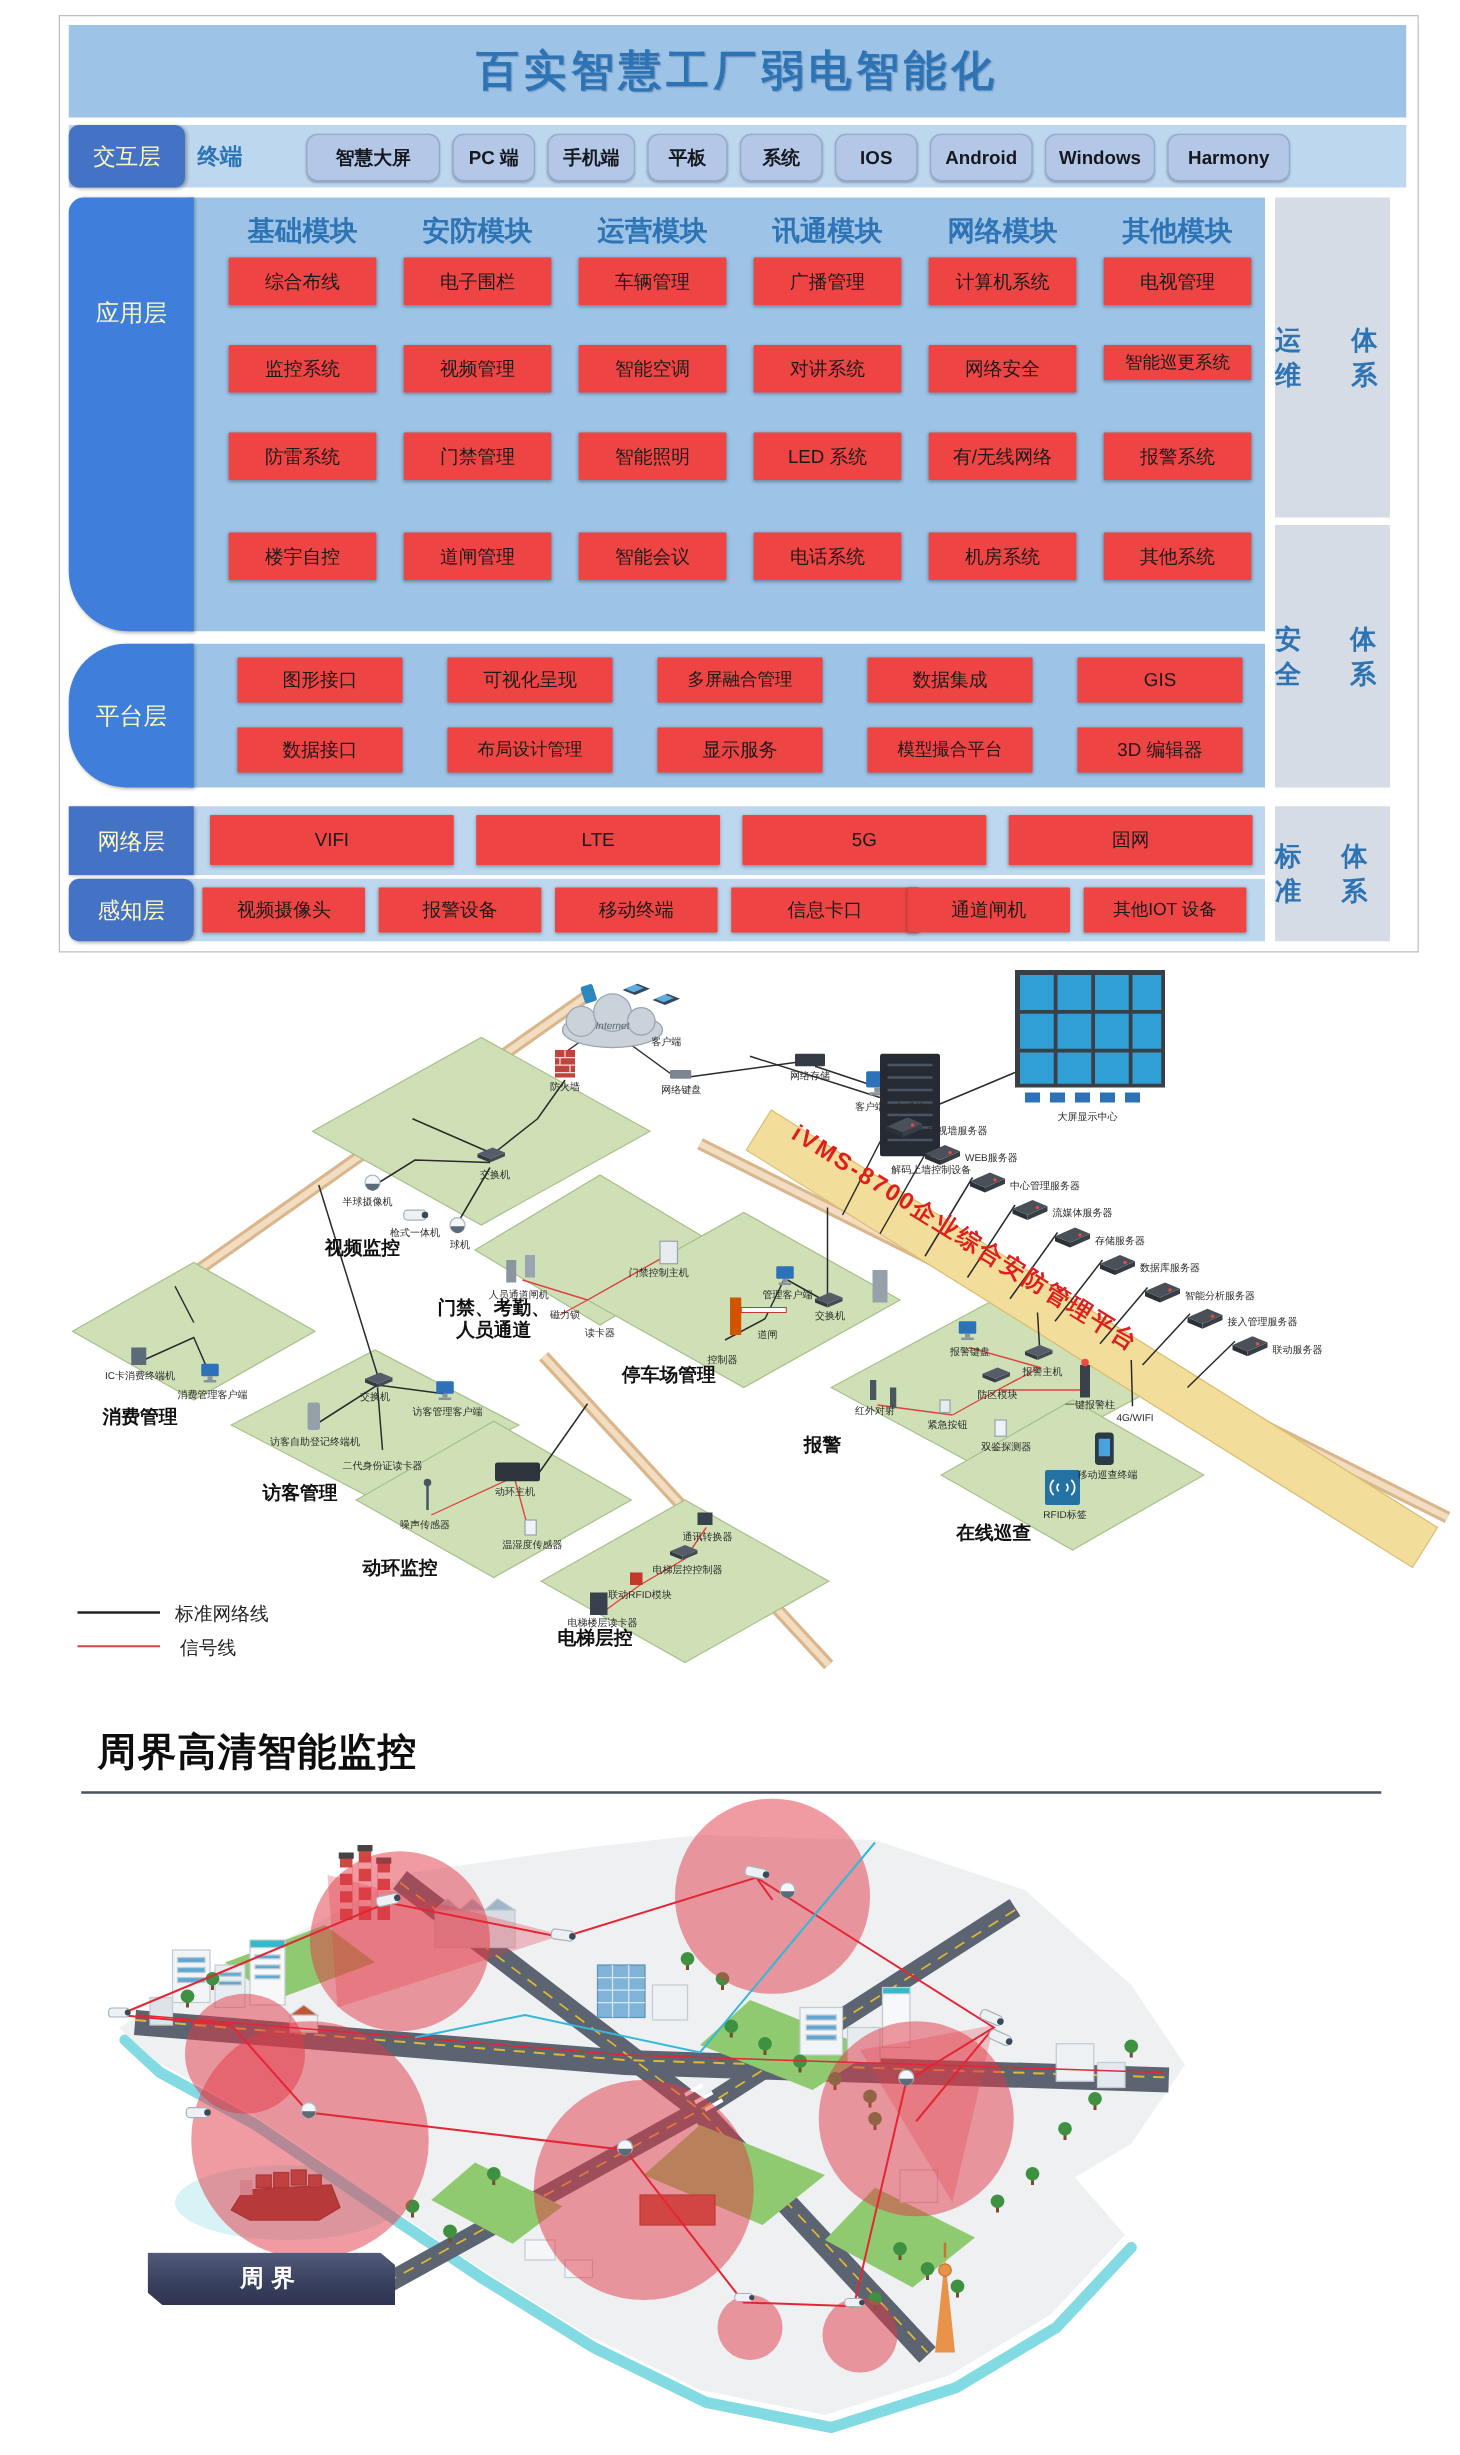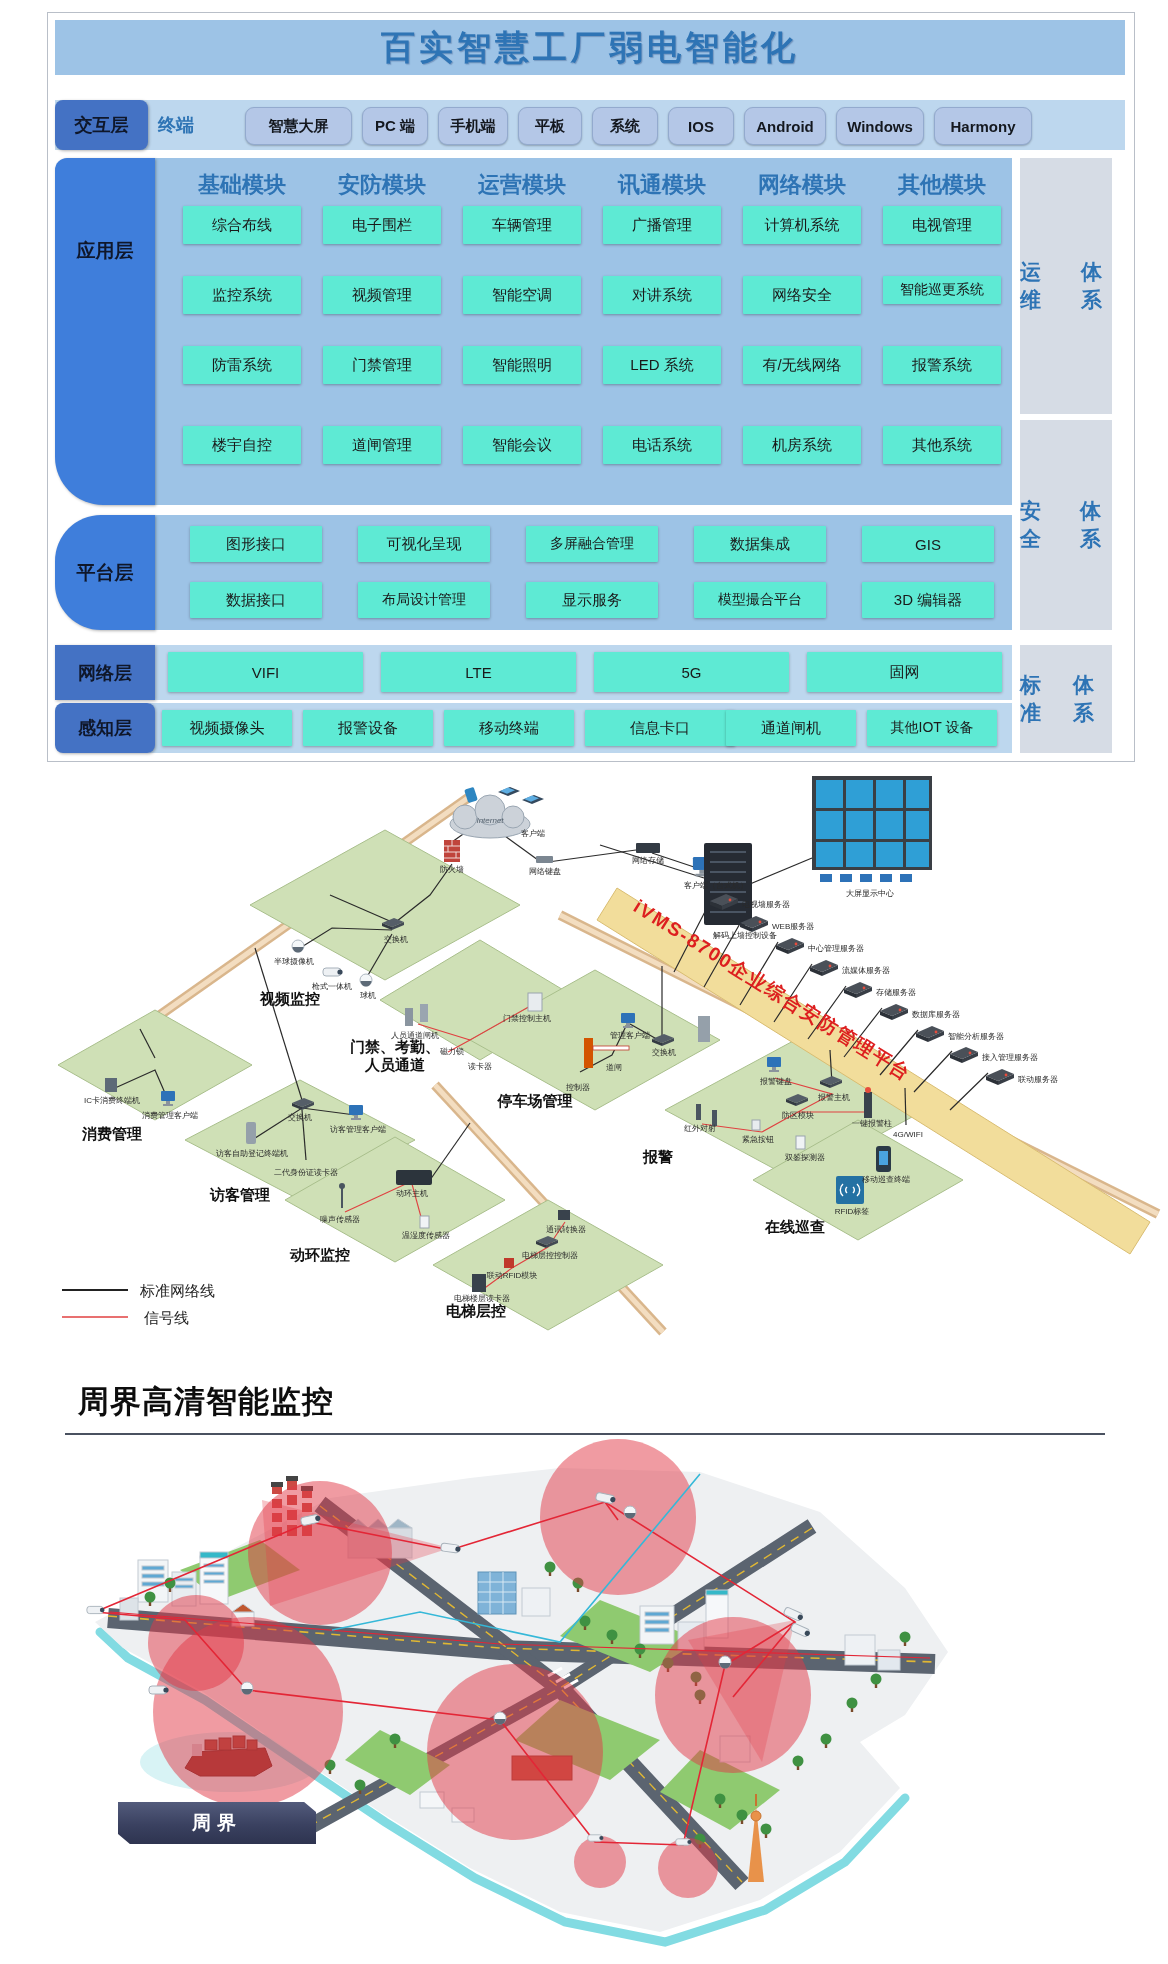--- a/index.html
+++ b/index.html
@@ -4,30 +4,30 @@
 <style>
   html,body{margin:0;padding:0}
   body{width:1168px;height:1964px;position:relative;background:#fff;overflow:hidden;
        font-family:"Liberation Sans",sans-serif}
   svg.art{position:absolute;left:0;top:0;width:1168px;height:1964px;z-index:1}
   .frame{position:absolute;border:1px solid #b9bfc8;z-index:2}
   .title{position:absolute;display:flex;align-items:center;justify-content:center;
          background:#9DC3E6;color:#2E74B5;font-weight:bold;font-size:34px;letter-spacing:4px;z-index:3;
          text-shadow:1px 1px 1px rgba(40,70,120,.35)}
   .band{position:absolute;z-index:3}
-  .tab{position:absolute;background:#4472C4;color:#0f172a;font-weight:bold;display:flex;
+  .tab{position:absolute;background:#4472C4;color:#fef9c3;font-weight:normal;display:flex;
        align-items:center;justify-content:center;z-index:4;font-size:18px;
        box-shadow:1px 1px 3px rgba(0,0,0,.3)}
   .bigtab{background:#3F7EDB;font-size:19px}
   .chip{position:absolute;background:#B4C7E7;border:1px solid #93aace;border-radius:9px;
         display:flex;align-items:center;justify-content:center;font-weight:bold;font-size:15px;
         color:#14181f;z-index:4;box-shadow:0 1px 2px rgba(0,0,0,.25)}
   .hdrtxt{position:absolute;width:140px;text-align:center;color:#2E74B5;font-weight:bold;
           font-size:22px;z-index:4}
-  .wbox{position:absolute;background:#5eead4;display:flex;align-items:center;justify-content:center;
+  .wbox{position:absolute;background:#ef4444;display:flex;align-items:center;justify-content:center;
         font-size:15px;color:#1a1a1a;z-index:4;box-shadow:0 1px 3px rgba(0,0,0,.3);border-radius:1px}
   .sysbox{position:absolute;background:#D6DCE5;display:flex;flex-direction:row;align-items:center;
           justify-content:center;color:#2E74B5;font-weight:bold;font-size:21px;z-index:4}
   .lbl{position:absolute;font-size:8px;color:#2a2a2a;white-space:nowrap;transform:translateX(-50%);z-index:5}
   .slbl{position:absolute;font-size:8px;color:#2a2a2a;white-space:nowrap;z-index:5}
   .zlbl{position:absolute;font-weight:bold;font-size:15px;color:#111;transform:translateX(-50%);
         z-index:5;text-align:center;line-height:1.2}
   .cloudlbl{position:absolute;font-size:8px;color:#55626e;font-style:italic;transform:translateX(-50%);z-index:5}
   .bannertxt{position:absolute;left:642px;top:894px;width:620px;transform:rotate(32deg);
              transform-origin:0 0;color:#DD1F1F;font-weight:bold;font-size:19px;letter-spacing:2px;z-index:5}
@@ -404,21 +404,21 @@
       <use href="#dome" transform="translate(725,1662)"></use>
       <use href="#bullet" transform="translate(595,1838) scale(0.8)"></use>
       <use href="#bullet" transform="translate(683,1842) scale(0.8)"></use>
       <use href="#bullet" transform="translate(95,1610) scale(0.9)"></use>
     </g>
   </g>
 </svg>
 
 <div class="frame" style="left:47px;top:12px;width:1086px;height:748px"></div>
 
-<div class="title" style="left:55px;top:20px;width:1070px;height:55px">百实智慧工厂弱电智能化</div>
+<div class="title" style="left:55px;top:20px;width:1070px;height:74px">百实智慧工厂弱电智能化</div>
 
 <div class="band" style="left:55px;top:100px;width:1070px;height:50px;background:#BDD7EE"></div>
 <div class="tab" style="left:55px;top:100px;width:93px;height:50px;border-radius:8px">交互层</div>
 <div style="position:absolute;left:158px;top:100px;height:50px;display:flex;align-items:center;color:#2E74B5;font-weight:bold;font-size:18px;z-index:4">终端</div>
 <div class="chip" style="left:245px;top:107px;width:105px;height:36px">智慧大屏</div>
 <div class="chip" style="left:362px;top:107px;width:64px;height:36px">PC 端</div>
 <div class="chip" style="left:438px;top:107px;width:68px;height:36px">手机端</div>
 <div class="chip" style="left:518px;top:107px;width:62px;height:36px">平板</div>
 <div class="chip" style="left:592px;top:107px;width:64px;height:36px">系统</div>
 <div class="chip" style="left:668px;top:107px;width:64px;height:36px">IOS</div>

